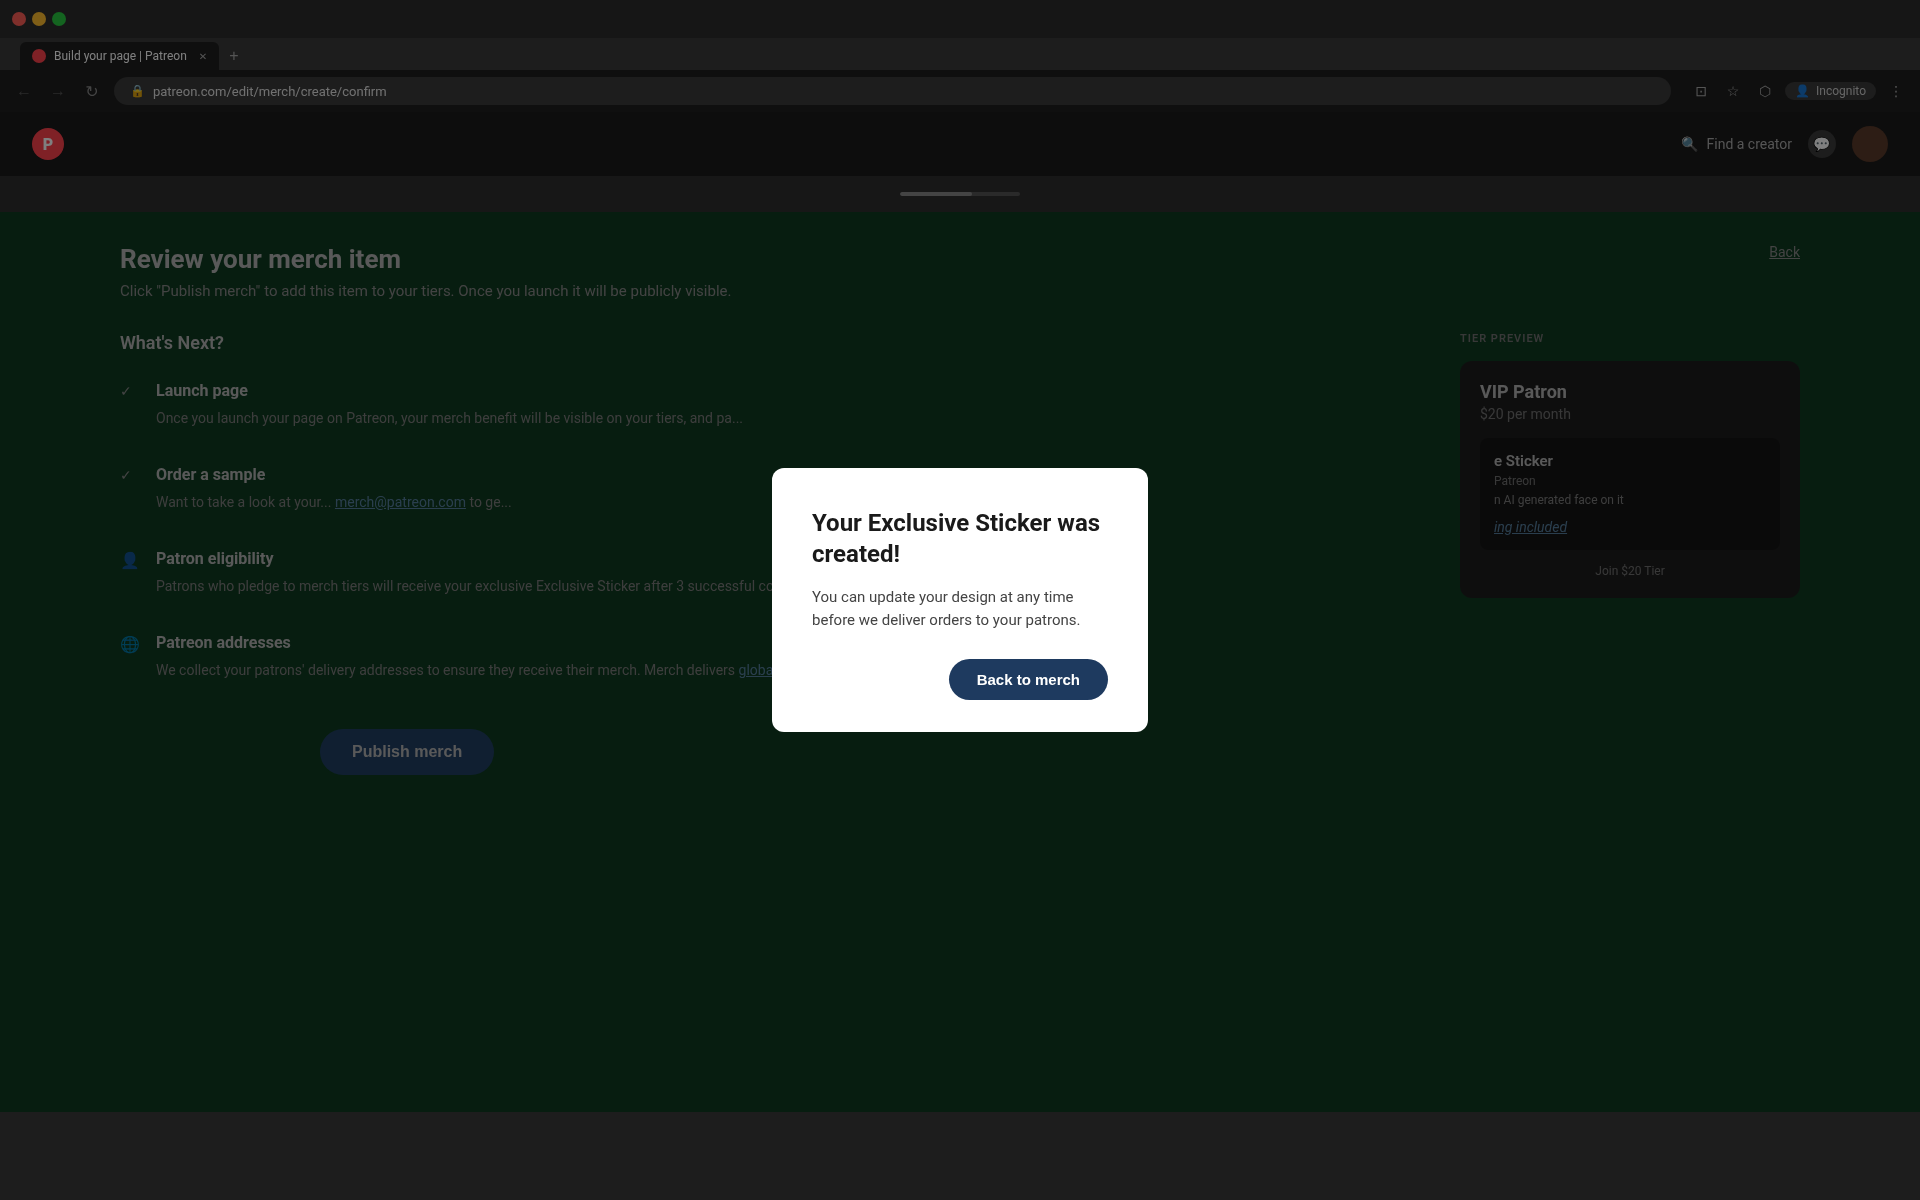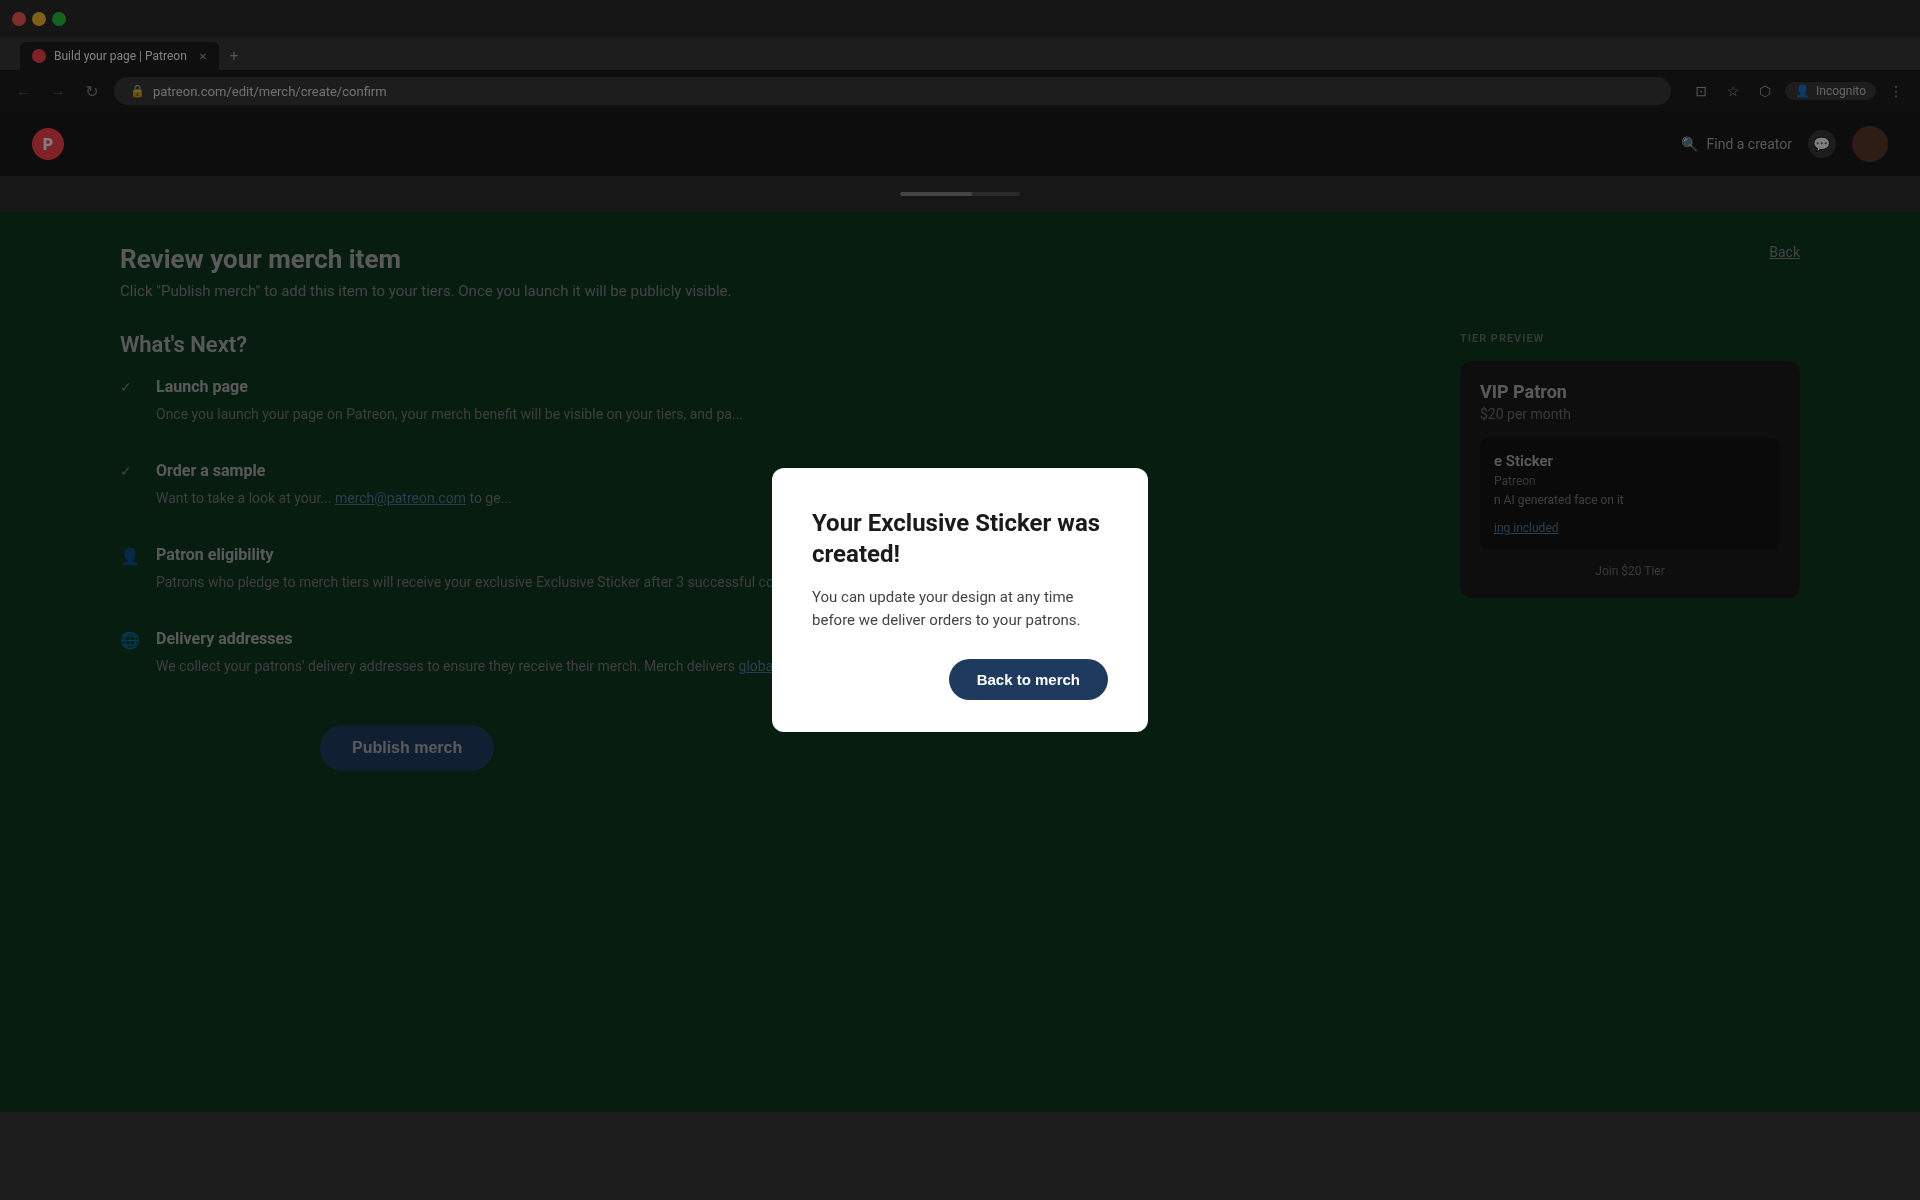--- a/index.html
+++ b/index.html
@@ -257,23 +257,23 @@
     }
 
     .content-grid {
       display: grid;
       grid-template-columns: 1fr 340px;
       gap: 40px;
     }
 
     .whats-next-title {
       color: #ffffff;
-      font-size: 22px;
+      font-size: 18px;
       font-weight: 600;
-      margin-bottom: 20px;
+      margin-bottom: 28px;
     }
 
     .step-item {
       display: flex;
       gap: 16px;
       margin-bottom: 36px;
     }
     .step-icon {
       color: #c0c0c0;
       font-size: 14px;
@@ -340,22 +340,23 @@
       margin-bottom: 4px;
     }
     .tier-merch-desc {
       color: #b0b0b0;
       font-size: 12px;
       line-height: 1.4;
       margin-bottom: 8px;
     }
     .tier-merch-shipping {
       color: #7ab3e0;
-      font-size: 12px;
+      font-size: 14px;
       text-decoration: underline;
+      font-style: italic;
     }
     .tier-join-btn {
       display: block;
       margin-top: 14px;
       color: #a0a0a0;
       font-size: 12px;
       text-align: center;
     }
 
     
@@ -528,21 +529,21 @@
           <span class="step-icon" style="font-size:16px;">👤</span>
           <div class="step-content">
             <div class="step-title">Patron eligibility</div>
             <div class="step-desc">Patrons who pledge to merch tiers will receive your exclusive Exclusive Sticker after 3 successful consecutive pledges.</div>
           </div>
         </div>
 
         <div class="step-item">
           <span class="step-icon" style="font-size:16px;">🌐</span>
           <div class="step-content">
-            <div class="step-title">Delivery addresses</div>
+            <div class="step-title">Patreon addresses</div>
             <div class="step-desc">
               <span>We collect your patrons' delivery addresses to ensure they receive their merch. Merch delivers </span>
               <a class="step-link">globally</a>
               <span>.</span>
             </div>
           </div>
         </div>
 
         <div class="publish-area">
           <button class="publish-btn">Publish merch</button>

